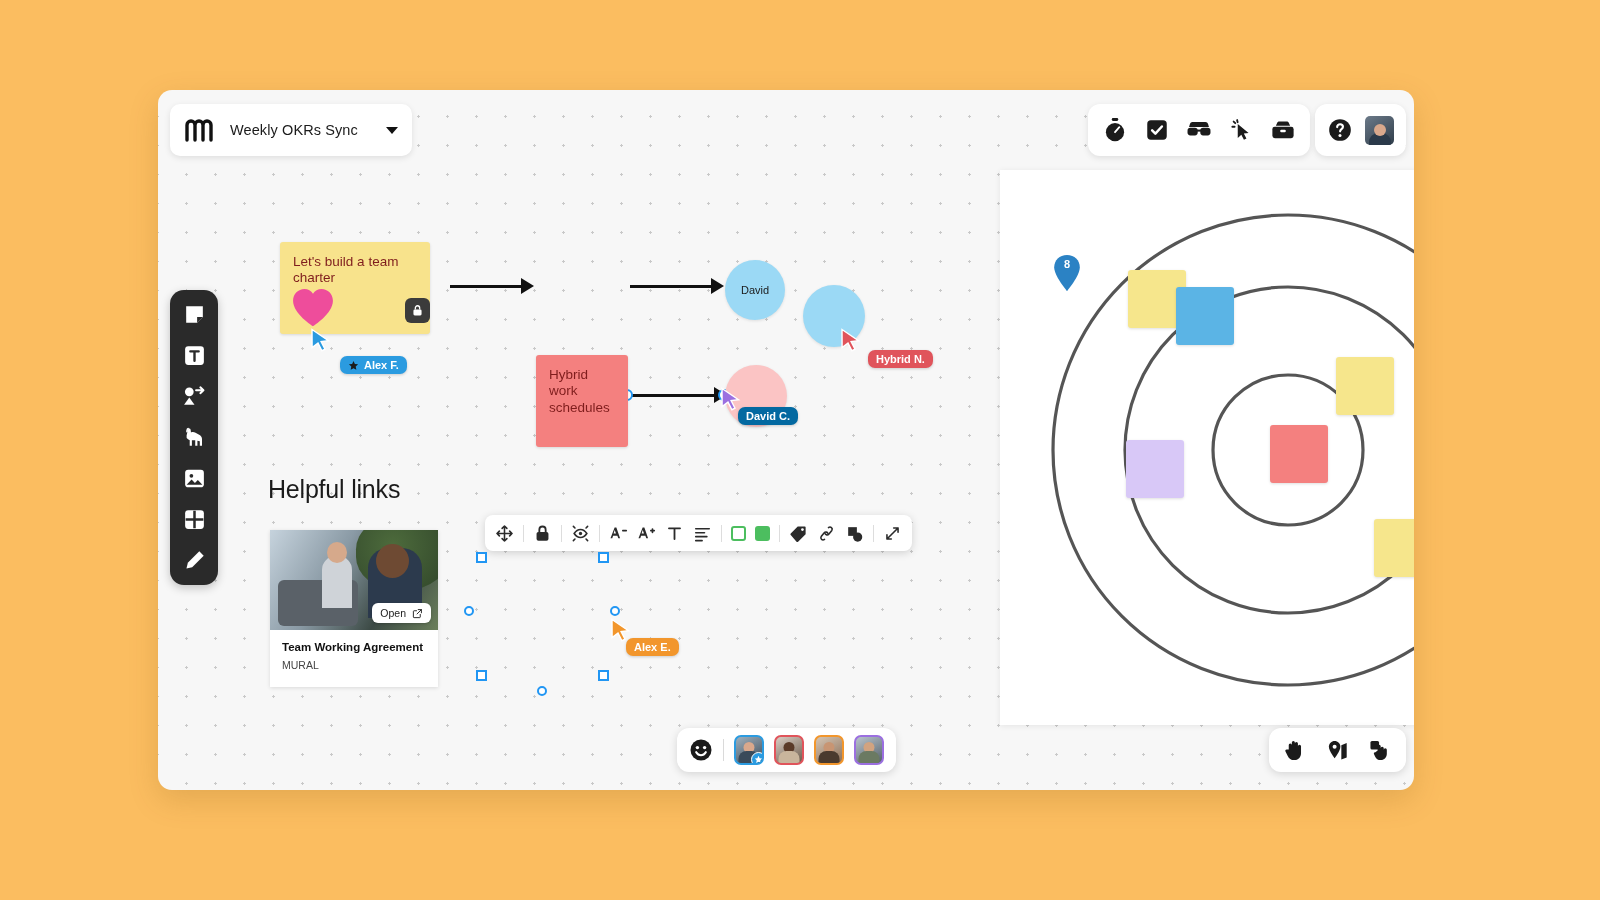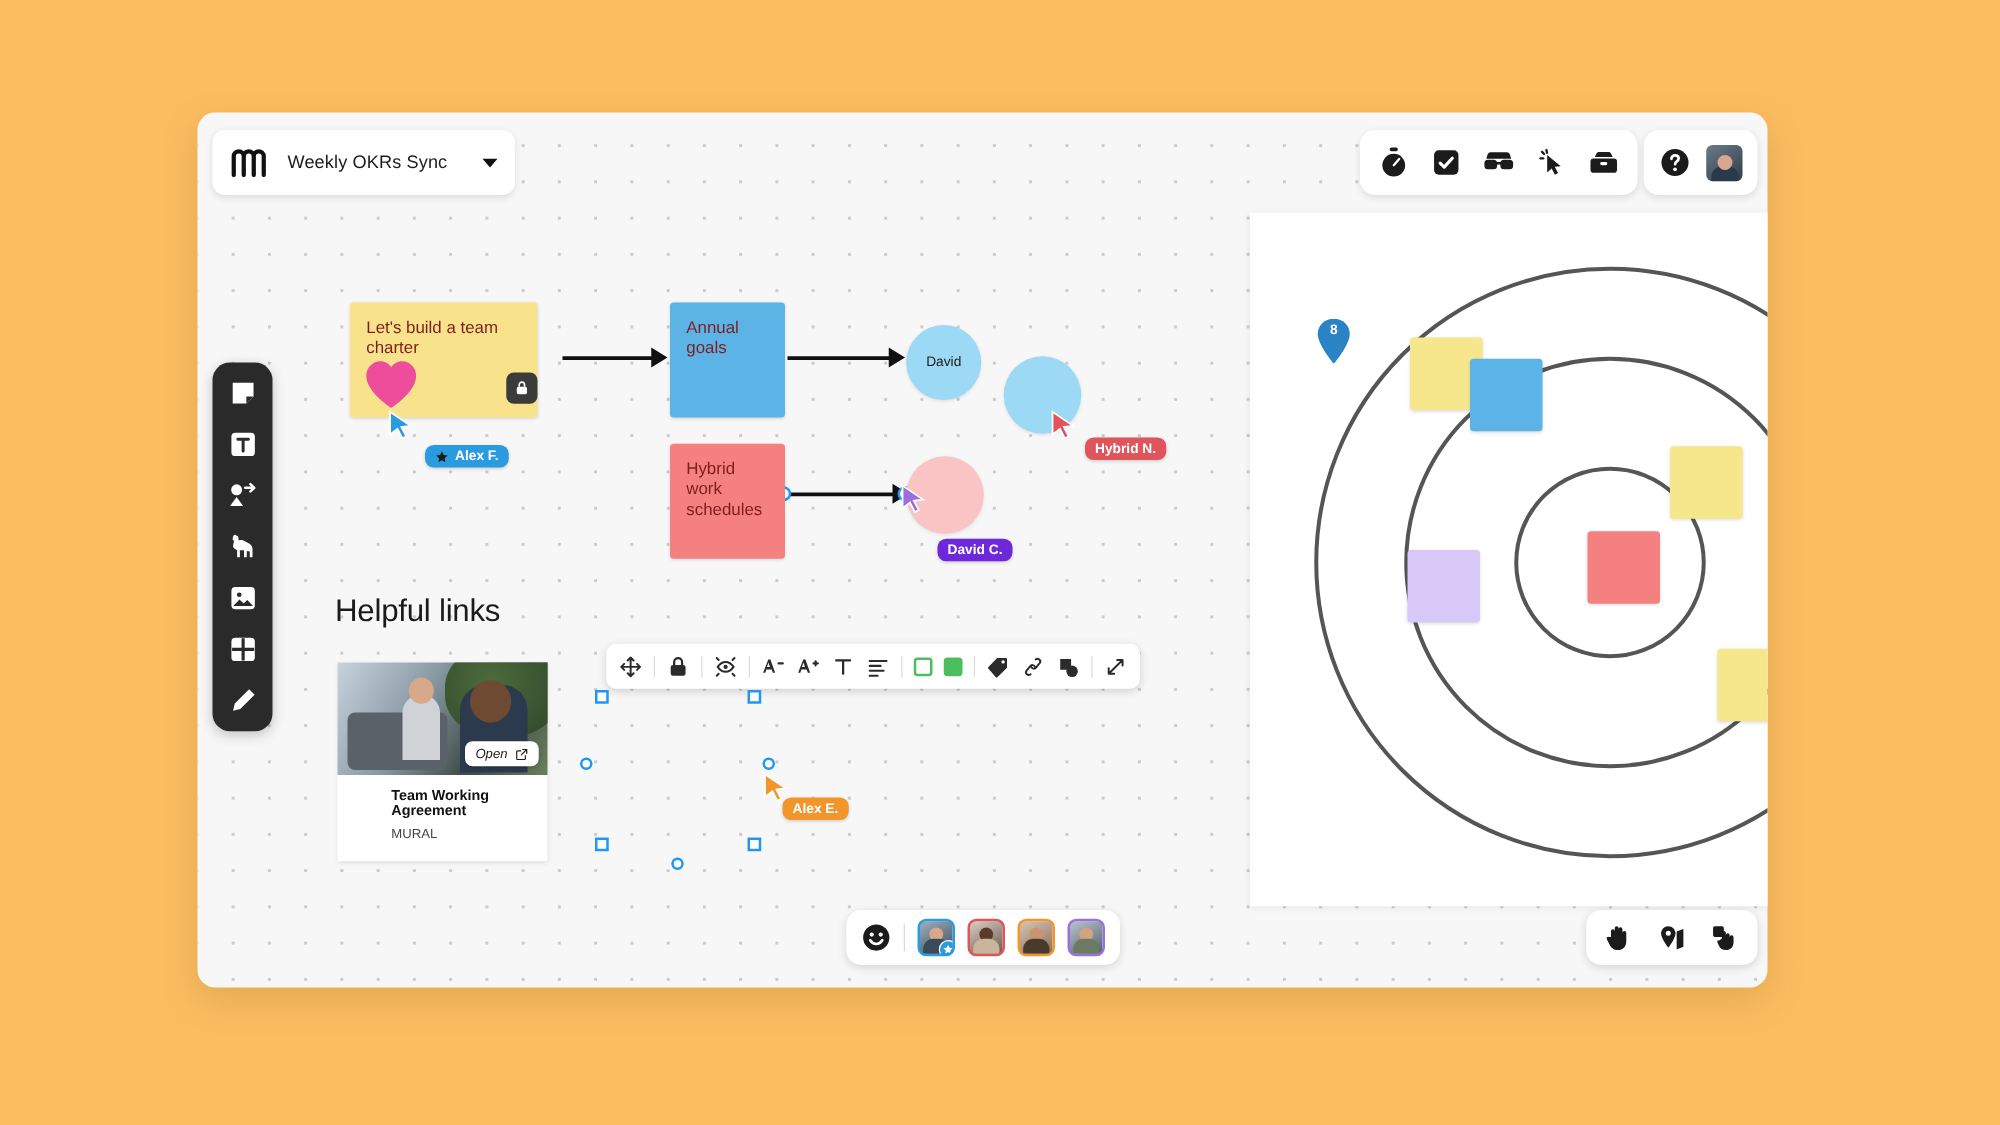--- a/index.html
+++ b/index.html
@@ -157,23 +157,22 @@
     font-size: 25px; color: #1b1b1b; font-weight: 400;
     letter-spacing: -0.2px;
     text-align: center;
   }
   #link-card {
     position: absolute; left: 112px; top: 440px;
     width: 168px; background: #fff;
     box-shadow: 0 1px 4px rgba(0,0,0,0.12);
   }
   #link-thumb {
-    width: 100%; height: 90px; position: relative; overflow: hidden;
+    width: 100%; height: 100px; position: relative; overflow: hidden;
     background: linear-gradient(120deg,#c6d3dd 0%, #8a9aa5 38%, #3c4a45 70%, #6b7f5b 100%);
-    font-style: italic;
   }
   #link-thumb .blob1 {
     position: absolute; right: -10px; top: -14px; width: 92px; height: 74px;
     background: radial-gradient(circle at 40% 40%, #4d6b3c, #2f4429);
     border-radius: 45%;
   }
   #link-thumb .blob2 {
     position: absolute; left: 8px; bottom: 4px; width: 80px; height: 46px;
     background: #5a6168; border-radius: 6px;
   }
@@ -195,21 +194,21 @@
     width: 33px; height: 34px; border-radius: 50%; background: #6e4a33;
   }
   #open-btn {
     position: absolute; right: 7px; bottom: 7px;
     background: #fff; border-radius: 6px;
     padding: 4px 8px; display: flex; align-items: center; gap: 6px;
     font-size: 10.5px; color: #1b1b1b;
     box-shadow: 0 1px 3px rgba(0,0,0,0.2);
   }
   #open-btn svg { width: 11px; height: 11px; }
-  #link-body { padding: 11px 12px 16px 12px; margin-left: 31px; }
+  #link-body { padding: 11px 12px 16px 12px; }
   #link-body .t { font-size: 11.5px; font-weight: 700; color: #111; }
   #link-body .s { font-size: 10.5px; color: #444; margin-top: 6px; }
 
   
   #format-toolbar {
     position: absolute; left: 327px; top: 425px;
     height: 36px; background: #fff;
     border-radius: 8px; box-shadow: 0 2px 8px rgba(0,0,0,0.16);
     display: flex; align-items: center; padding: 0 10px; gap: 9px;
   }
@@ -431,23 +430,20 @@
       <rect x="4.5" y="10" width="15" height="11" rx="2.4"></rect>
       <path d="M8 10V7.2a4 4 0 018 0V10" stroke="currentColor" stroke-width="2.4" fill="none"></path>
     </svg>
   </div>
   <span id="heart-reaction" style="left:132px; top:196px;">
     <svg viewBox="0 0 24 22" fill="#EE4D9B">
       <path d="M12 21S1.6 14.5 1.6 7.7C1.6 4.2 4.3 1.6 7.5 1.6c1.9 0 3.6 1 4.5 2.5.9-1.5 2.6-2.5 4.5-2.5 3.2 0 5.9 2.6 5.9 6.1C22.4 14.5 12 21 12 21z"></path>
     </svg>
   </span>
 
-  <div class="sticky obj" style="left:378px; top:152px; width:92px; height:92px; background:#5BB4E5;">
-    <span>Annual goals</span>
-  </div>
   <div class="sticky obj" style="left:378px; top:265px; width:92px; height:92px; background:#F4807F;">
     <span>Hybrid work schedules</span>
   </div>
 
   <div class="circle-shape obj" style="left:567px; top:170px; width:60px; height:60px; background:#9BD9F5;">
     <span>David</span>
   </div>
   <div class="circle-shape obj" style="left:645px; top:195px; width:62px; height:62px; background:#9BD9F5;"></div>
   <div class="circle-shape obj" style="left:567px; top:275px; width:62px; height:62px; background:#FBC4C4;"></div>
 
@@ -475,21 +471,21 @@
       <span>Hybrid N.</span>
     </span>
   </div>
 
   <div class="cursor-group" style="left:562px; top:297px;">
     <span class="cursor-arrow">
       <svg viewBox="0 0 22 24" fill="#9B6FE0" stroke="#fff" stroke-width="1.4">
         <path d="M2 1.5l16.5 11.2-7.4.8 3.9 7.6-3.1 1.6-3.9-7.6-5.9 4.5z"></path>
       </svg>
     </span>
-    <span class="cursor-label" style="left:30px; top:20px; background:#6d28d9;margin-top:24px;">
+    <span class="cursor-label" style="left:18px; top:20px; background:#0369a1;">
       <span>David C.</span>
     </span>
   </div>
 
   <div class="cursor-group" style="left:452px; top:528px;">
     <span class="cursor-arrow">
       <svg viewBox="0 0 22 24" fill="#F2962C" stroke="#fff" stroke-width="1.4">
         <path d="M2 1.5l16.5 11.2-7.4.8 3.9 7.6-3.1 1.6-3.9-7.6-5.9 4.5z"></path>
       </svg>
     </span>

